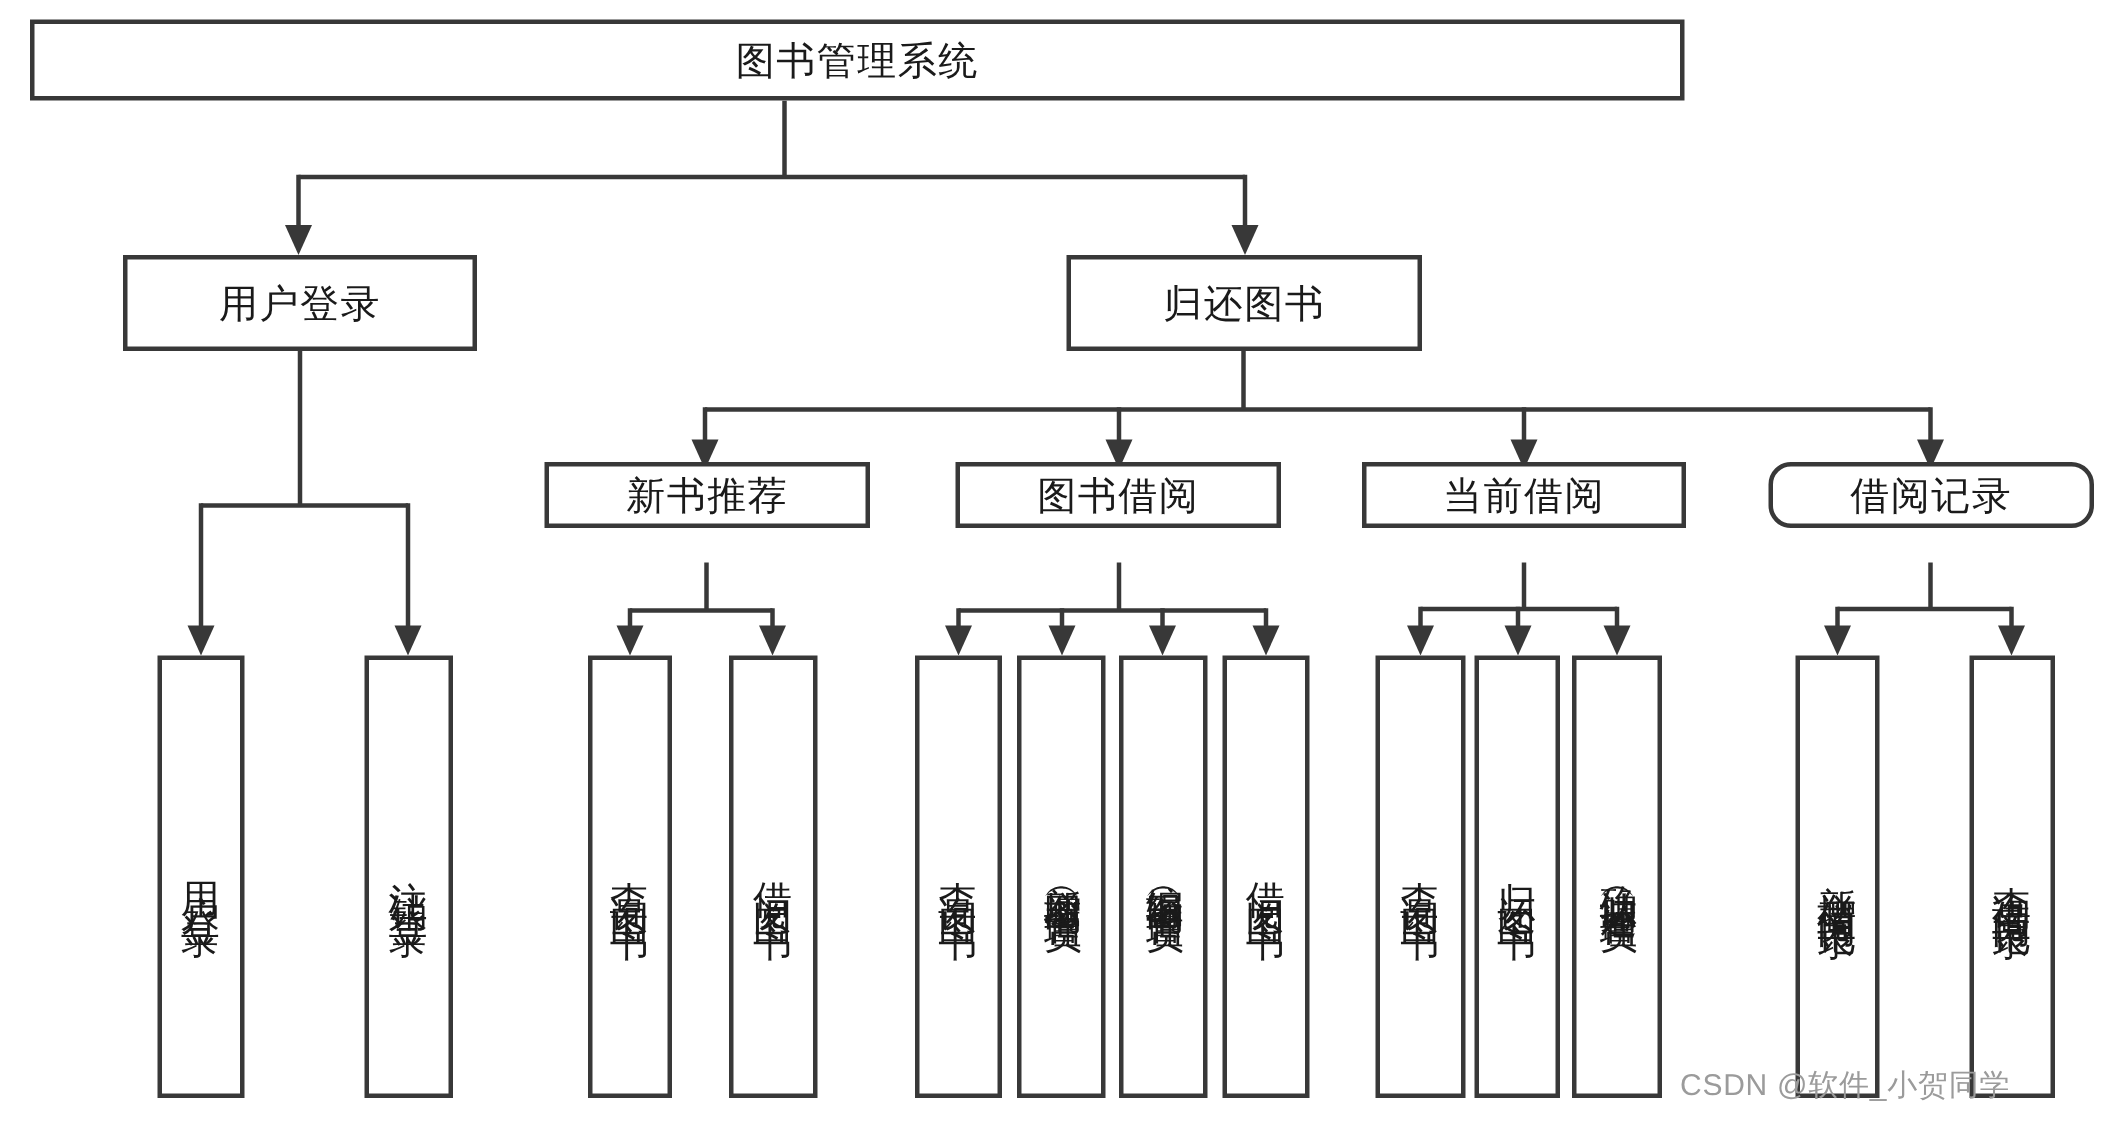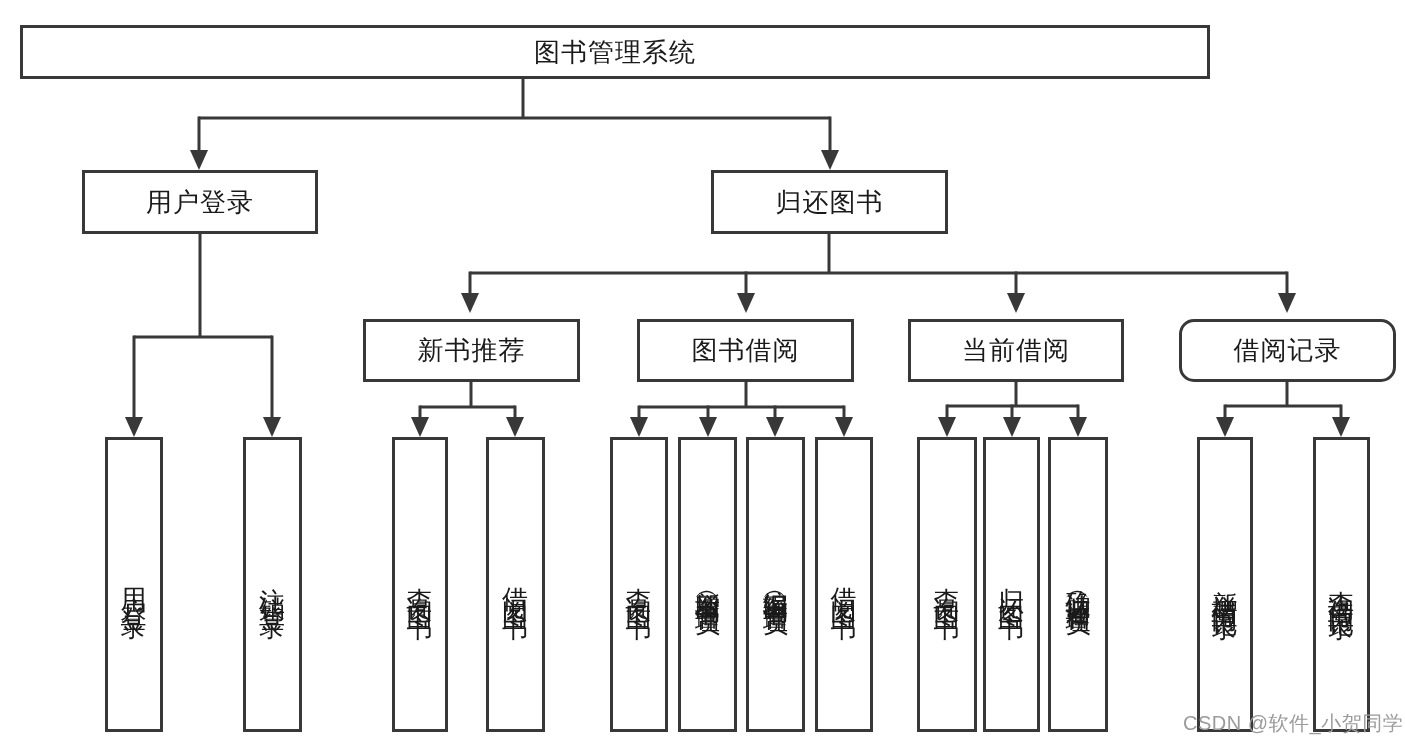--- a/index.html
+++ b/index.html
@@ -22,36 +22,36 @@
     position:absolute;
     box-sizing:border-box;
     background:var(--fill);
     border:3px solid var(--stroke);
     display:flex;align-items:center;justify-content:center;
     font-size:26px;
     letter-spacing:1px;
     z-index:2;
     white-space:nowrap;
   }
-  .lvl1{left:20px;top:25px;width:1190px;height:54px;}
+  .lvl1{left:20px;top:13px;width:1103px;height:54px;}
   .lvl2{top:170px;height:64px;}
-  .lvl3{top:319px;height:63px;}
+  .lvl3{top:308px;height:44px;}
   .leaf{top:437px;height:295px;}
   .leaf span{
     writing-mode:vertical-rl;
     text-orientation:mixed;
     font-size:26px;
     letter-spacing:9px;
     line-height:1;
   }
   .leaf.medium span{letter-spacing:5px;}
   .leaf.tight span{letter-spacing:3px;font-size:25px;}
   .watermark{
     position:absolute;
-    left:1183px;top:710px;
+    left:1120px;top:710px;
     z-index:4;
     font-size:20px;
     color:var(--wm);
     letter-spacing:0.5px;
     white-space:nowrap;
   }
 </style>
 </head>
 <body>
 

